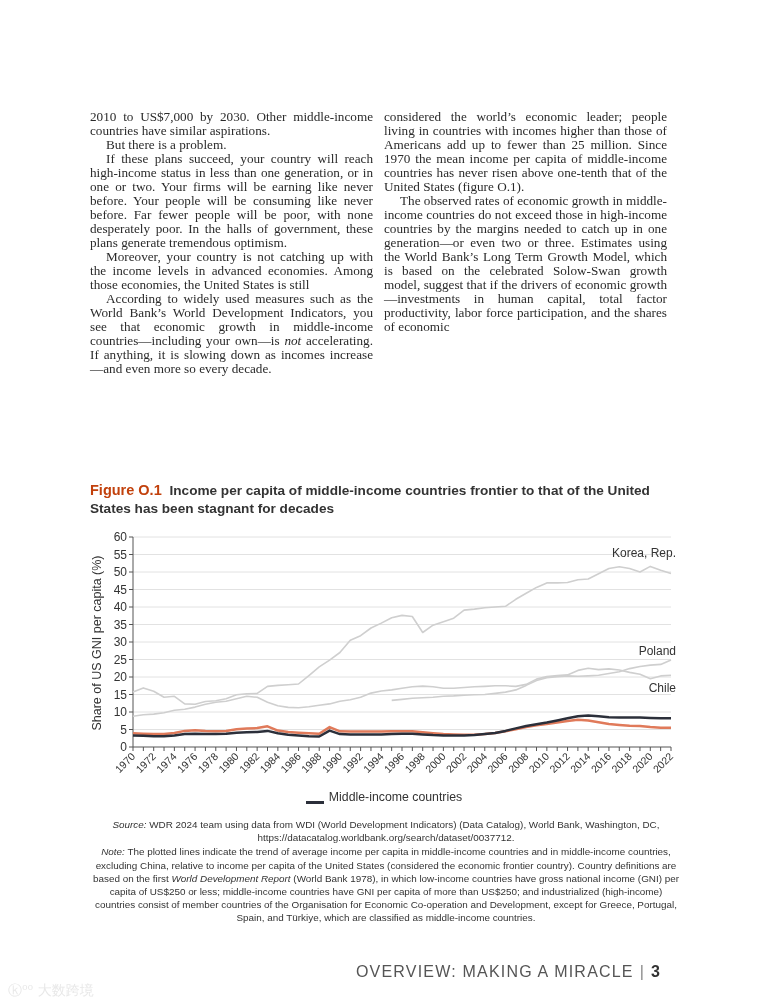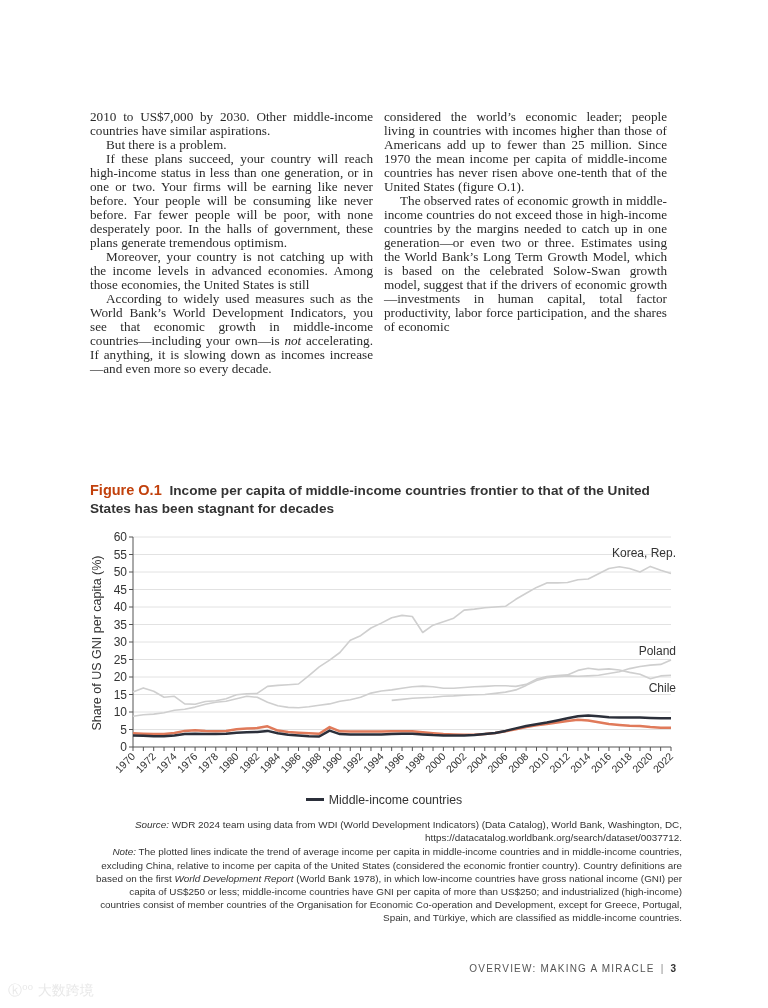--- a/index.html
+++ b/index.html
@@ -18,32 +18,32 @@
     position: absolute; left: 90px; top: 481px; width: 600px;
     font-family: "Liberation Sans", "DejaVu Sans", sans-serif;
     font-size: 13.6px; line-height: 18px; font-weight: bold; color: #333;
   }
   .fig-title .fig-label { color: #c2410c; font-size: 14.5px; margin-right: 4px; }
   .chart { position: absolute; left: 84px; top: 525px; width: 610px; height: 260px; }
   .legend {
     position: absolute; left: 0; top: 790px; width: 768px; text-align: center;
     font-family: "Liberation Sans", "DejaVu Sans", sans-serif; font-size: 12.3px; color: #333;
   }
-  .legend .item { display: inline-flex; align-items: center; margin: 0 4px; }
+  .legend .item { display: inline-flex; align-items: flex-end; margin: 0 4px; }
   .legend .swatch { display: inline-block; width: 18px; height: 3px; margin-right: 5px; }
   .notes {
     position: absolute; left: 90px; top: 818px; width: 592px;
     font-family: "Liberation Sans", "DejaVu Sans", sans-serif;
-    font-size: 9.9px; line-height: 13.2px; color: #333; text-align: right;
+    font-size: 9.9px; line-height: 13.2px; color: #333; text-align: center;
   }
   .notes p { margin: 0 0 1px 0; }
   .footer {
-    position: absolute; right: 92px; top: 963px;
+    position: absolute; right: 108px; top: 963px;
     font-family: "Liberation Sans", "DejaVu Sans", sans-serif;
-    font-size: 10px; letter-spacing: 1.2px; color: #555;
+    font-size: 16px; letter-spacing: 1.2px; color: #555;
   }
   .footer .sep { margin: 0 6px; color: #888; }
   .footer .pnum { font-weight: bold; color: #333; letter-spacing: 0; }
   .watermark {
     position: absolute; left: 8px; top: 982px;
     font-family: "DejaVu Sans", sans-serif; font-size: 14px; color: #e8e8e8;
   }
 </style>
 </head>
 <body>

